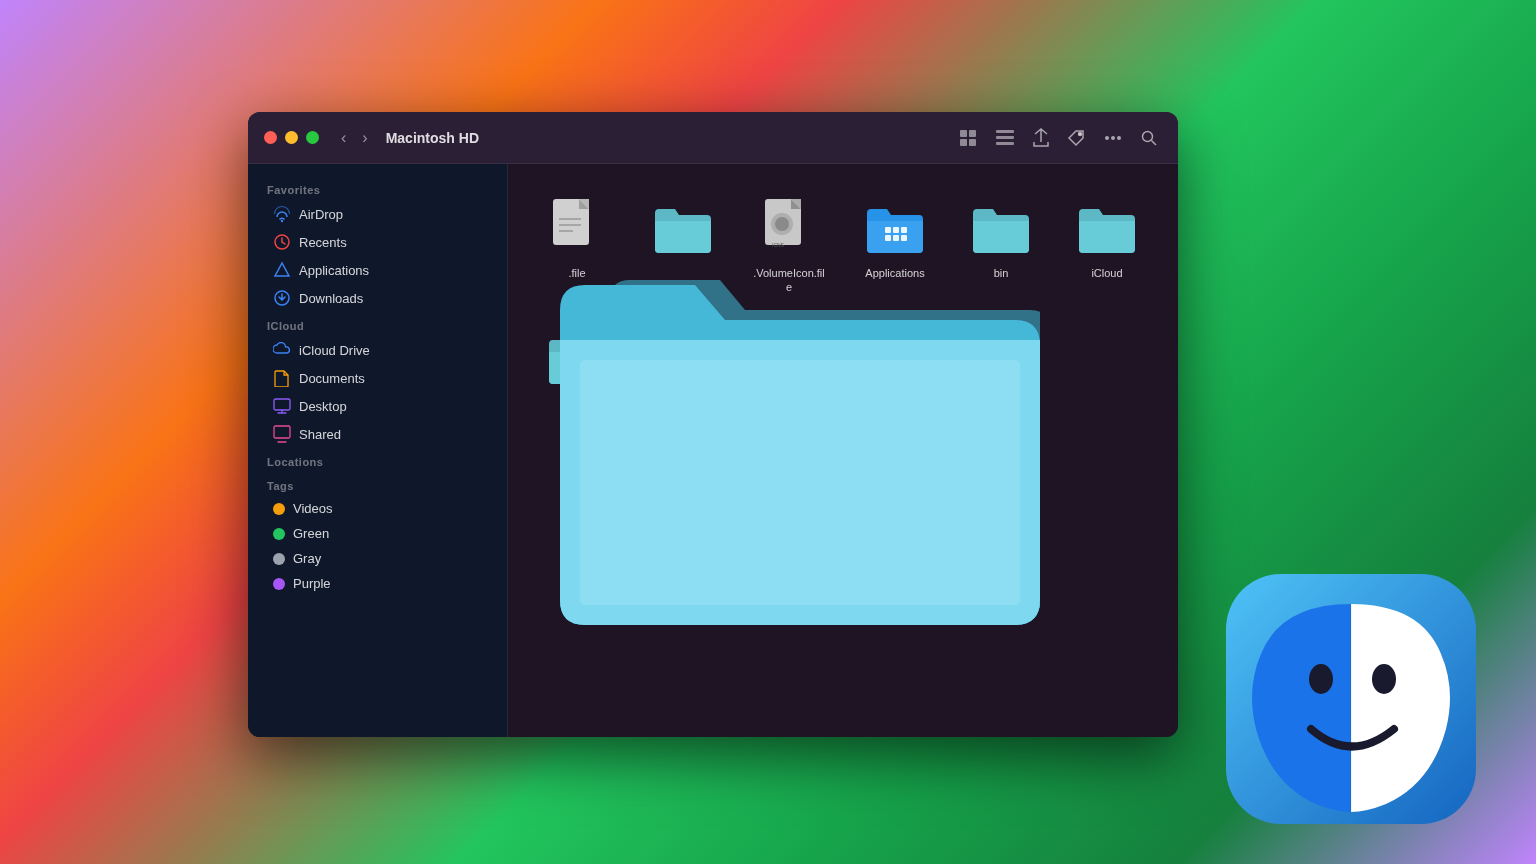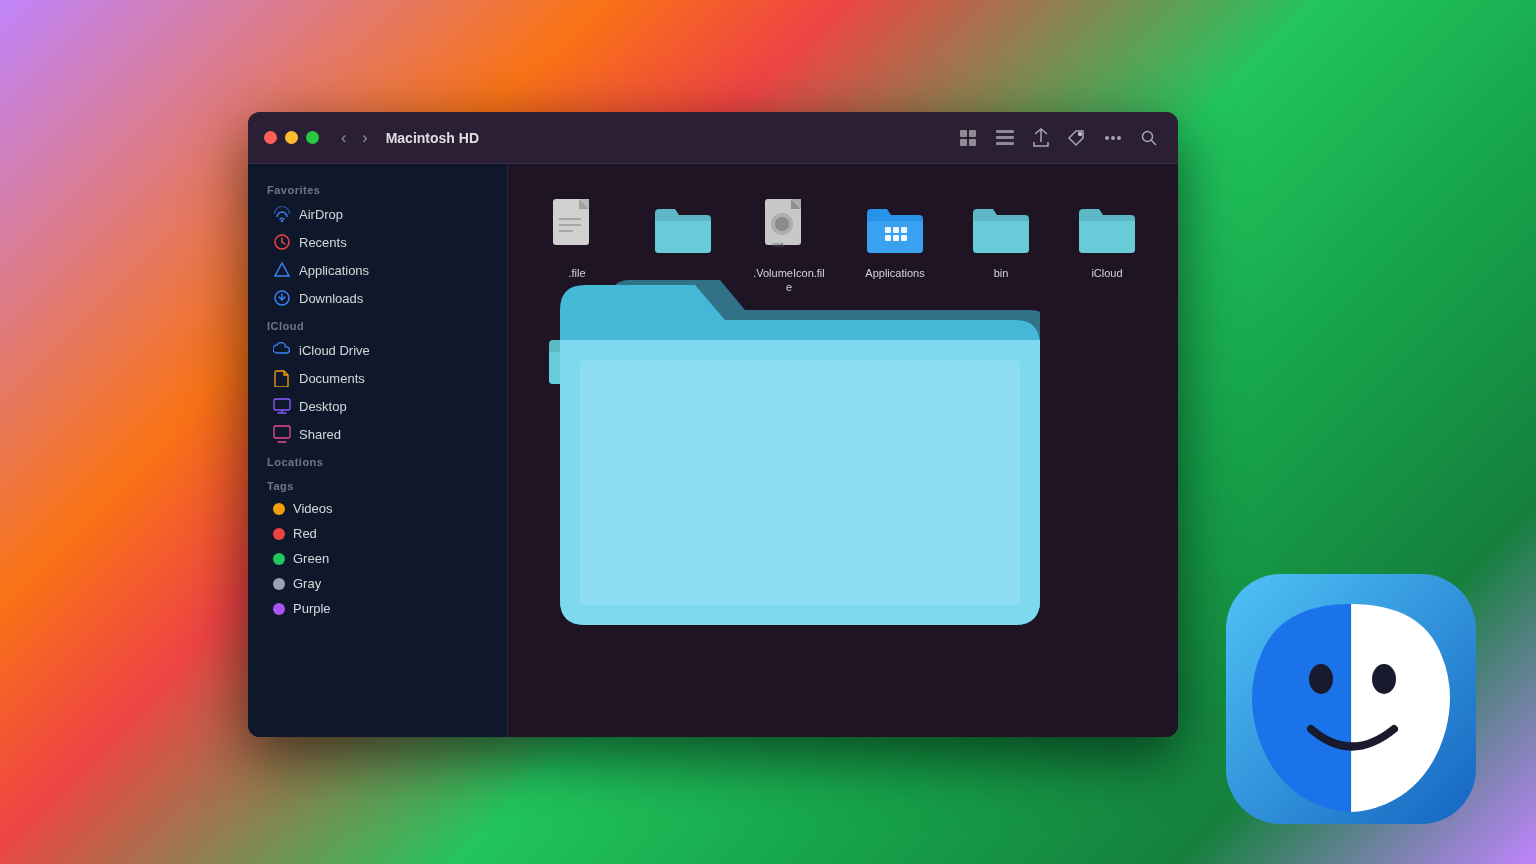--- a/index.html
+++ b/index.html
@@ -379,24 +379,20 @@
 
       <div class="sidebar-section-label">Locations</div>
 
       <div class="sidebar-section-label">Tags</div>
 
       <div class="sidebar-item">
         <div class="tag-dot" style="background: #f59e0b;"></div>
         <span class="sidebar-item-label">Videos</span>
       </div>
       <div class="sidebar-item">
-        <div class="tag-dot" style="background: #ef4444;"></div>
-        <span class="sidebar-item-label">Red</span>
-      </div>
-      <div class="sidebar-item">
         <div class="tag-dot" style="background: #22c55e;"></div>
         <span class="sidebar-item-label">Green</span>
       </div>
       <div class="sidebar-item">
         <div class="tag-dot" style="background: #9ca3af;"></div>
         <span class="sidebar-item-label">Gray</span>
       </div>
       <div class="sidebar-item">
         <div class="tag-dot" style="background: #a855f7;"></div>
         <span class="sidebar-item-label">Purple</span>

